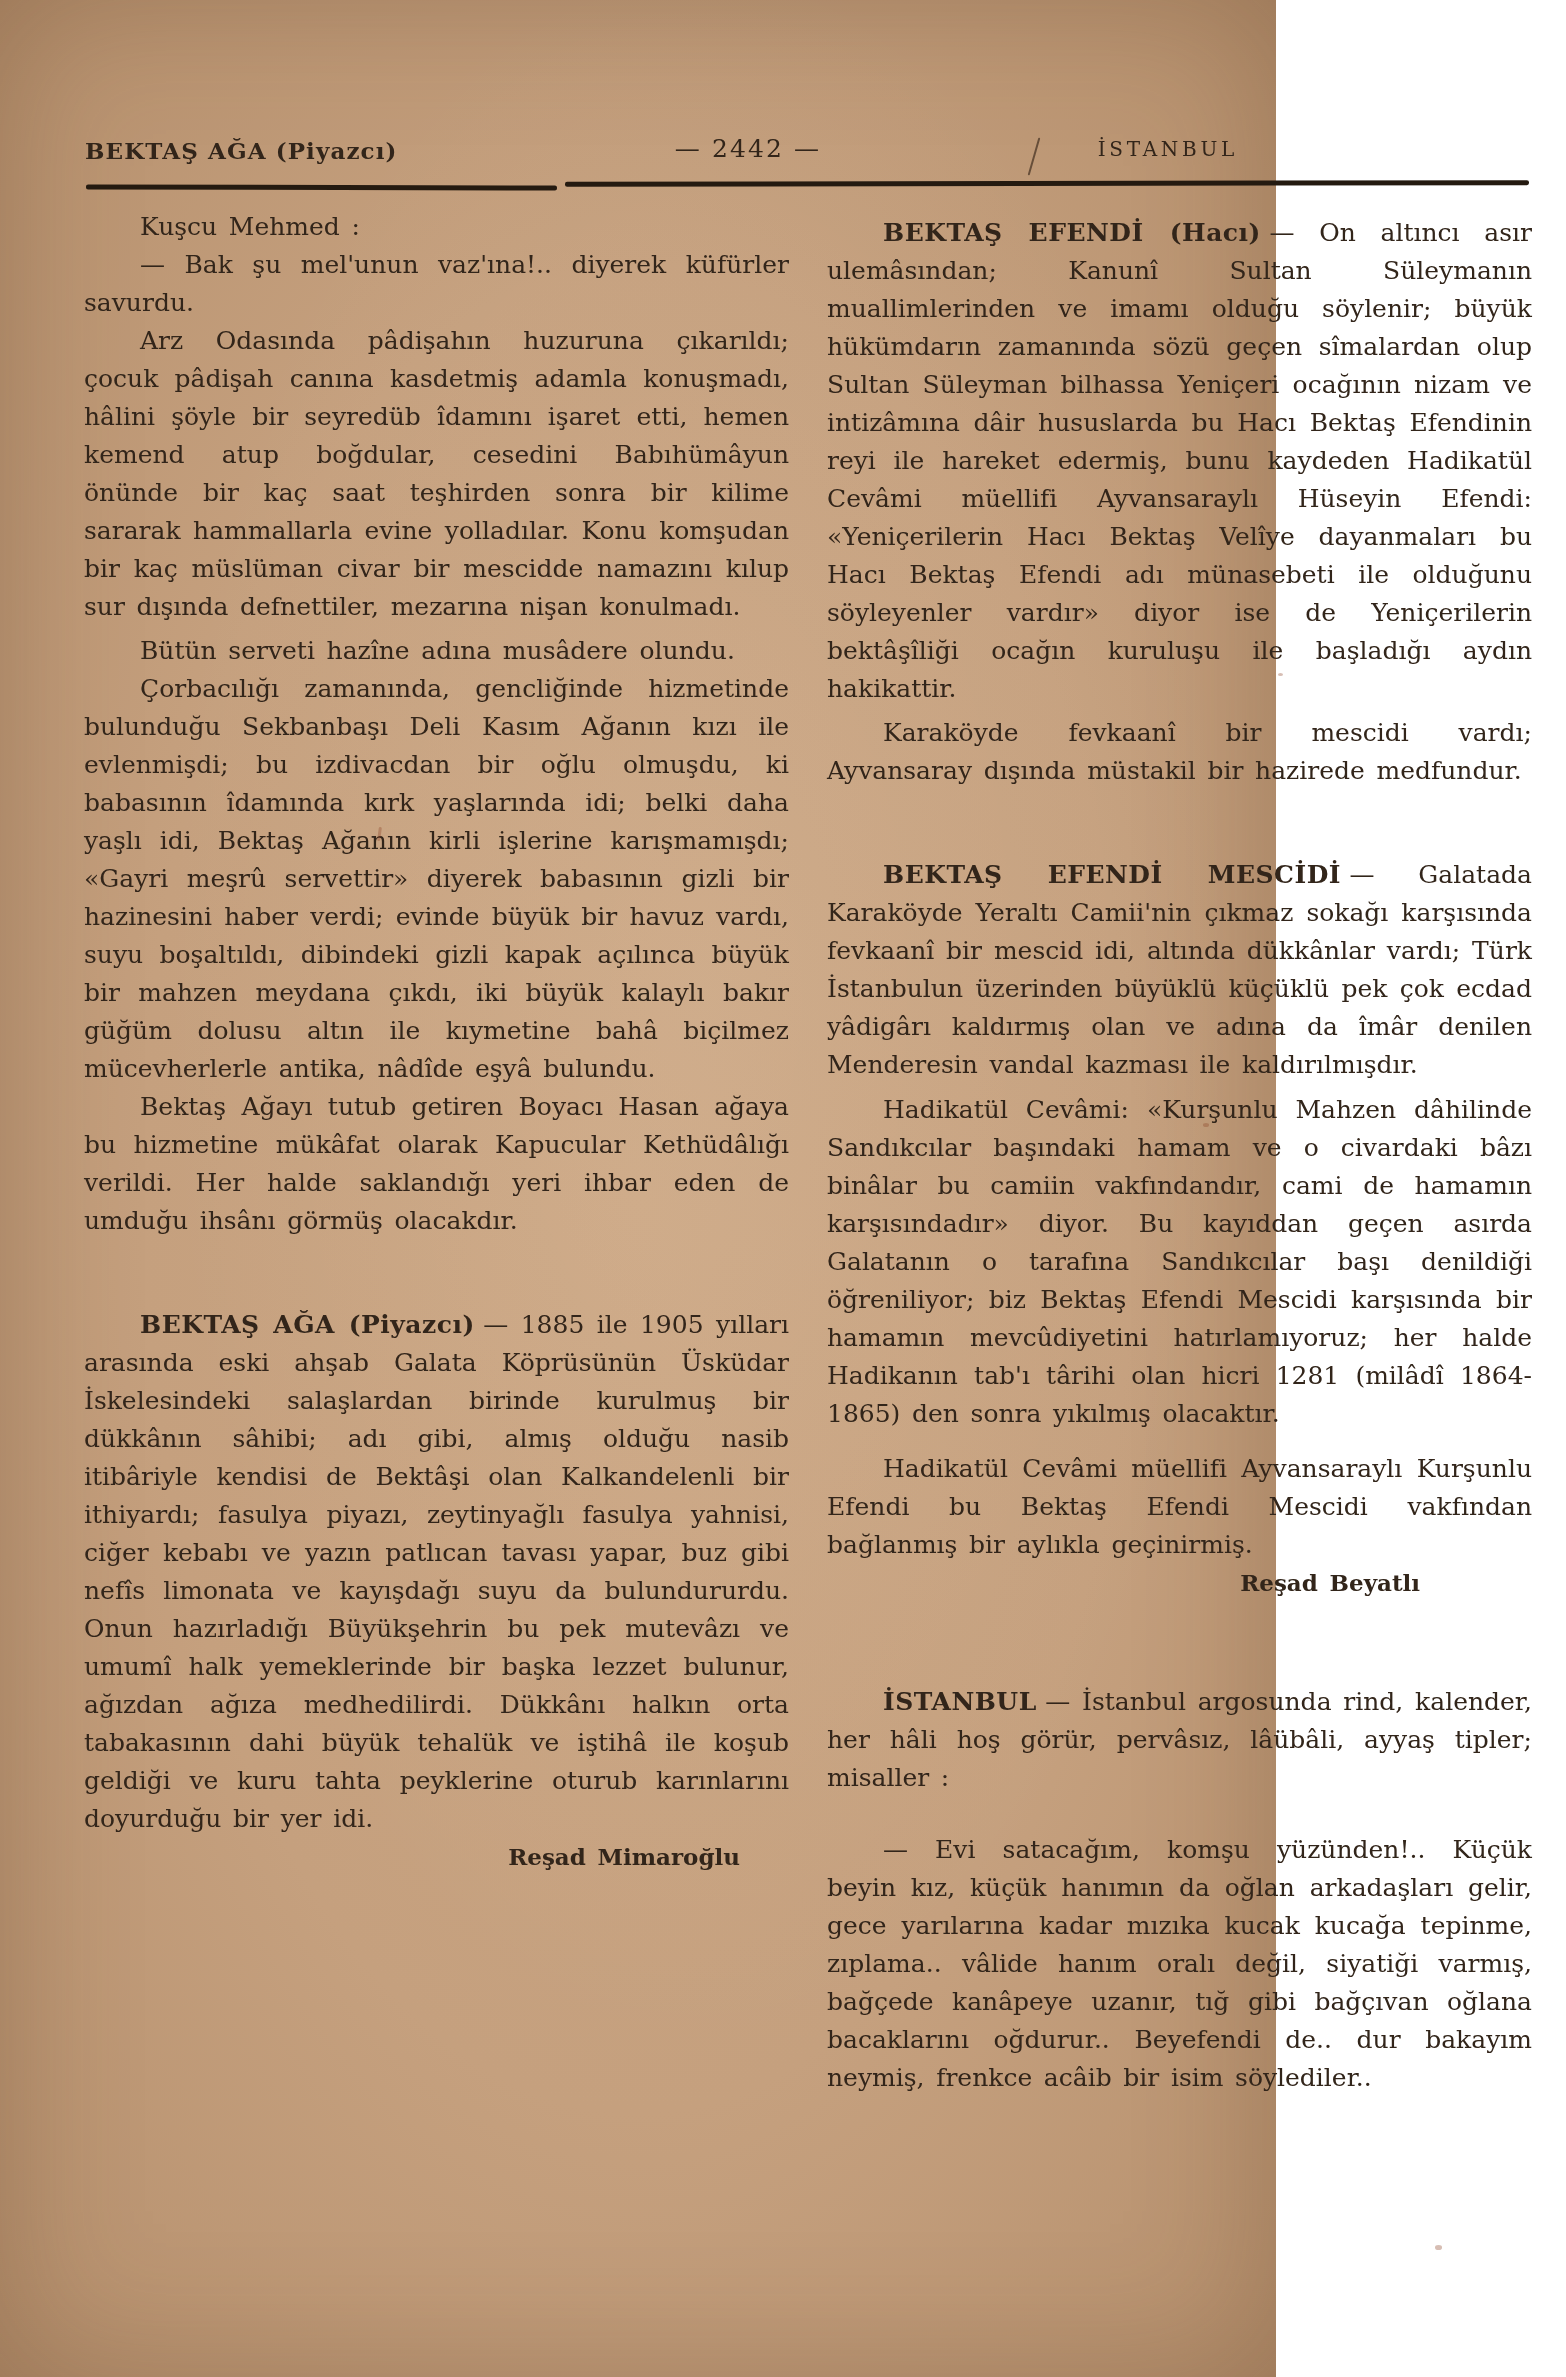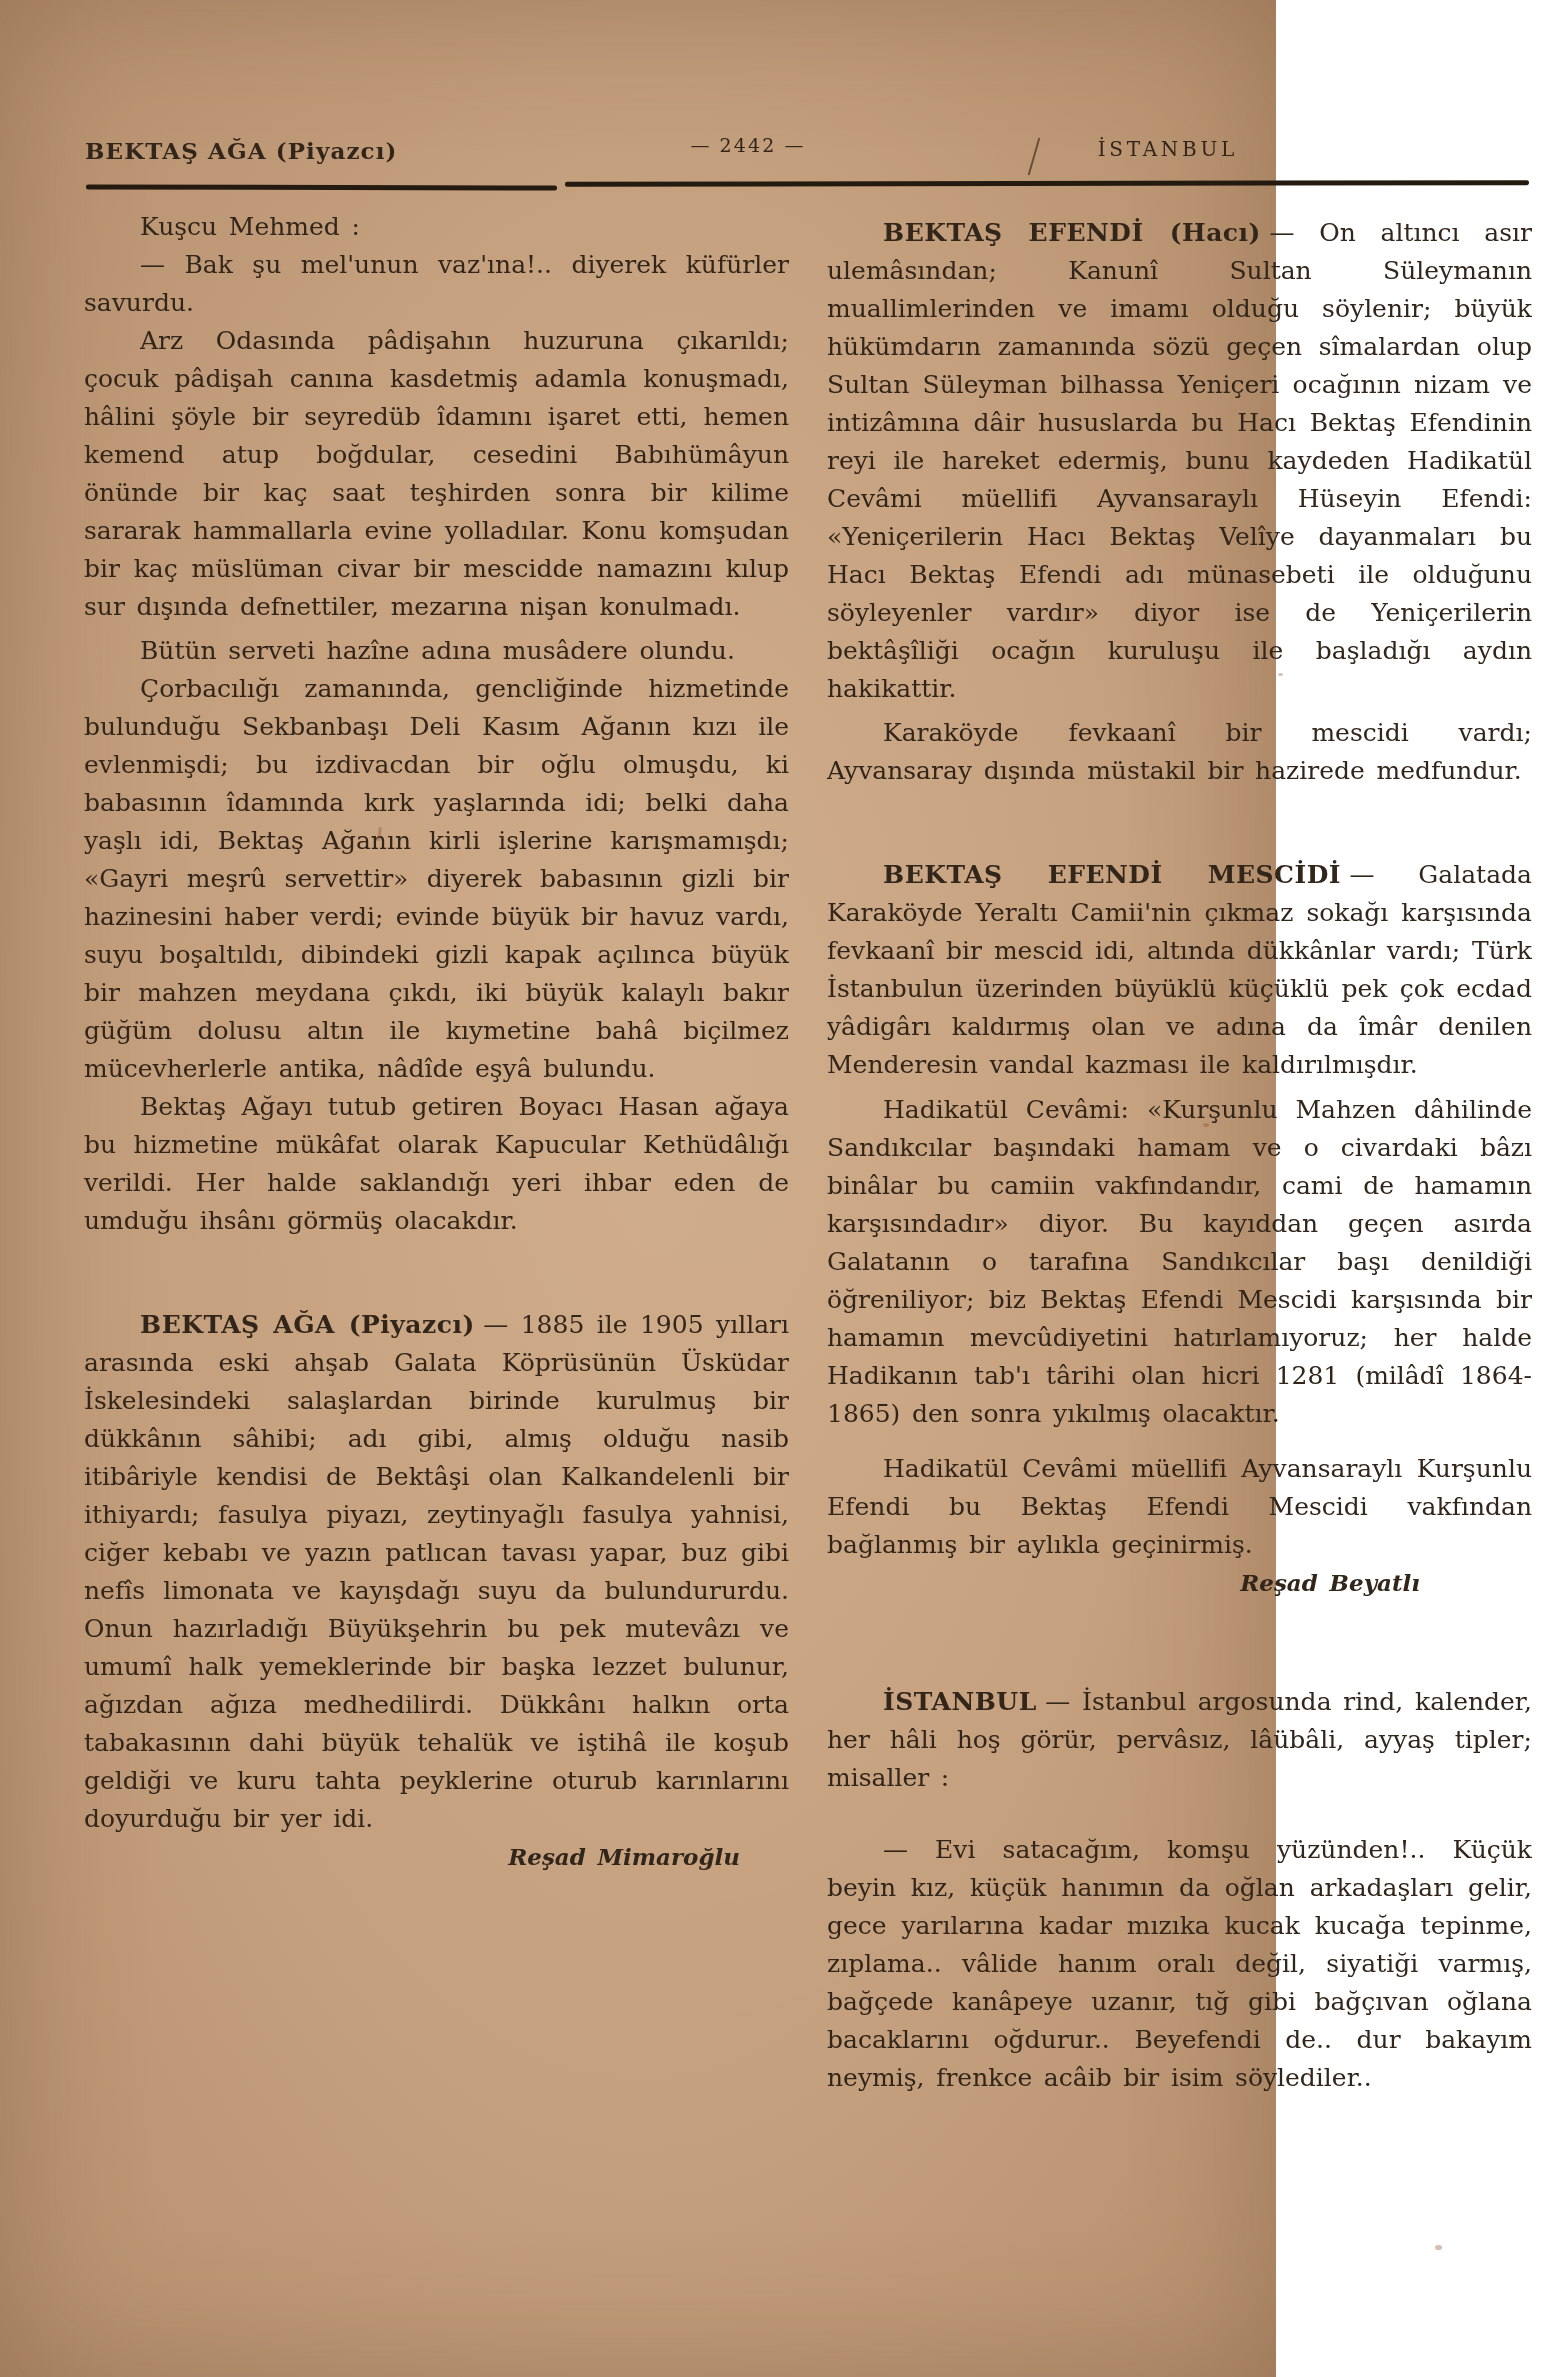--- a/index.html
+++ b/index.html
@@ -18,21 +18,21 @@
     color: #32251a;
   }
   
   .running-head { position: absolute; top: 0; left: 0; width: 100%; height: 191px; }
   .head-left {
     position: absolute; left: 85px; top: 137px;
     font-size: 23px; font-weight: bold; letter-spacing: 1.1px; white-space: nowrap;
   }
   .head-center {
     position: absolute; left: 626px; top: 134px; width: 244px;
-    font-size: 19px; text-align: center; letter-spacing: 2.1px; white-space: nowrap;
+    font-size: 25px; text-align: center; letter-spacing: 2.1px; white-space: nowrap;
   }
   .head-right {
     position: absolute; right: 38px; top: 137px;
     font-size: 20px; letter-spacing: 3.7px; white-space: nowrap;
   }
   .head-rule-seg { position: absolute; background: #241a10; border-radius: 2.1px; }
   .head-rule-a { left: 86px;  top: 185px; width: 471px;  height: 4.8px; transform: rotate(0.12deg); }
   .head-rule-b { left: 565px; top: 181px; width: 964px; height: 5.3px; transform: rotate(-0.10deg); }
   .ink-slash {
     position: absolute; left: 1033px; top: 137px; width: 2.1px; height: 39px;
@@ -49,21 +49,21 @@
   .col-right { left: 827px; top: 214px; }
   .col p { margin: 0; text-indent: 56px; }
   .gap-xs { margin-top: 6.4px !important; }
   .gap-sm { margin-top: 17px !important; }
   .gap-md { margin-top: 34px !important; }
   .entry  { margin-top: 66px !important; }
   .entry-lg { margin-top: 81px !important; }
   .p-heading { font-weight: bold; letter-spacing: 0.5px; margin-right: 8.5px; }
   .signature {
     margin-top: 18px; font-weight: bold; font-size: 23px;
-    text-align: right; text-indent: 0; font-style: italic;
+    text-align: right; text-indent: 0;
   }
   .sig-left  { padding-right: 49px; }
   .sig-right { padding-right: 112px; }
   
   .speck { position: absolute; background: rgba(140,70,40,0.35); border-radius: 50%; }
   .speck1 { left: 1278px; top: 673px; width: 5.3px; height: 3.2px; }
   .speck2 { left: 1203px; top: 1123px; width: 6.4px; height: 3.7px; }
   .speck3 { left: 378px;  top: 827px; width: 2.7px;  height: 13.8px; border-radius: 1.6px; transform: rotate(8deg); }
   .speck4 { left: 1435px; top: 2245px; width: 7.4px; height: 4.8px; }
 </style>

